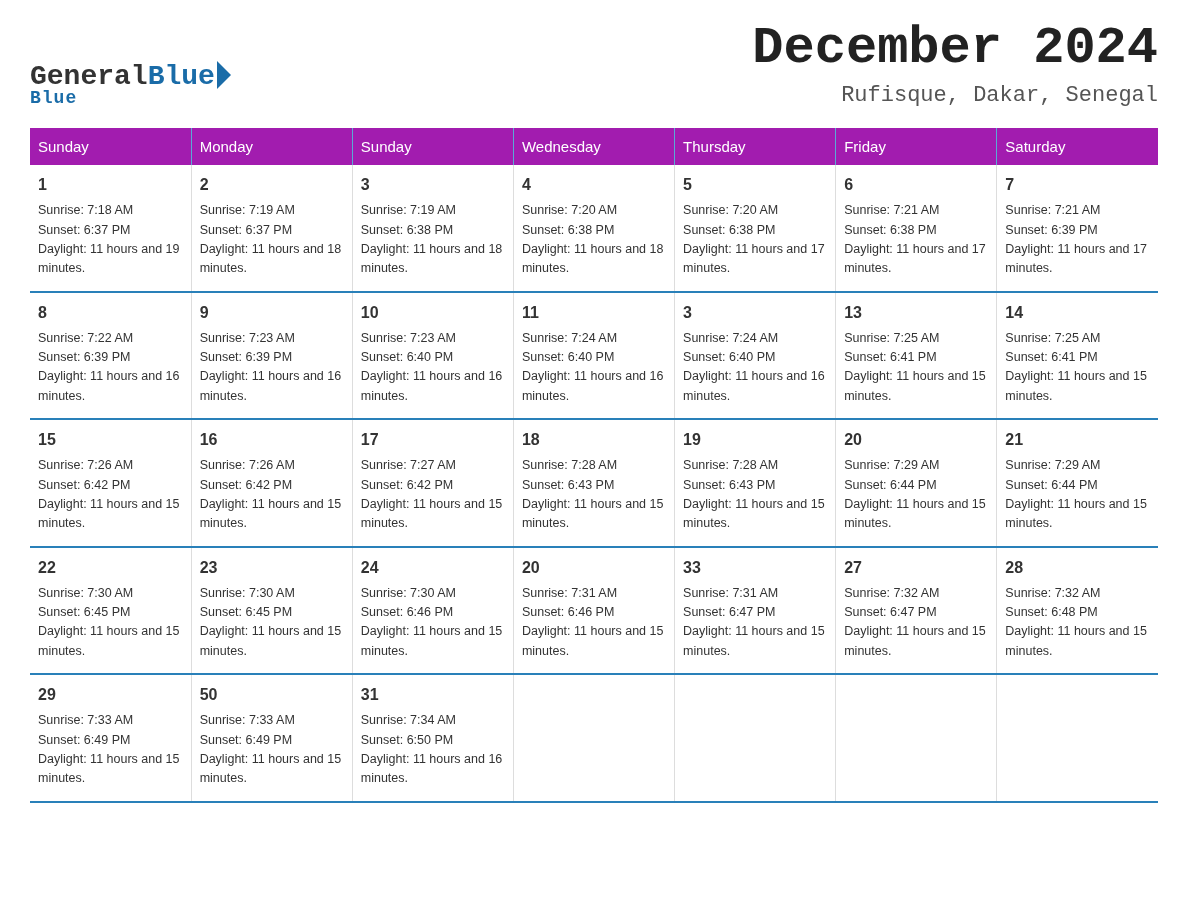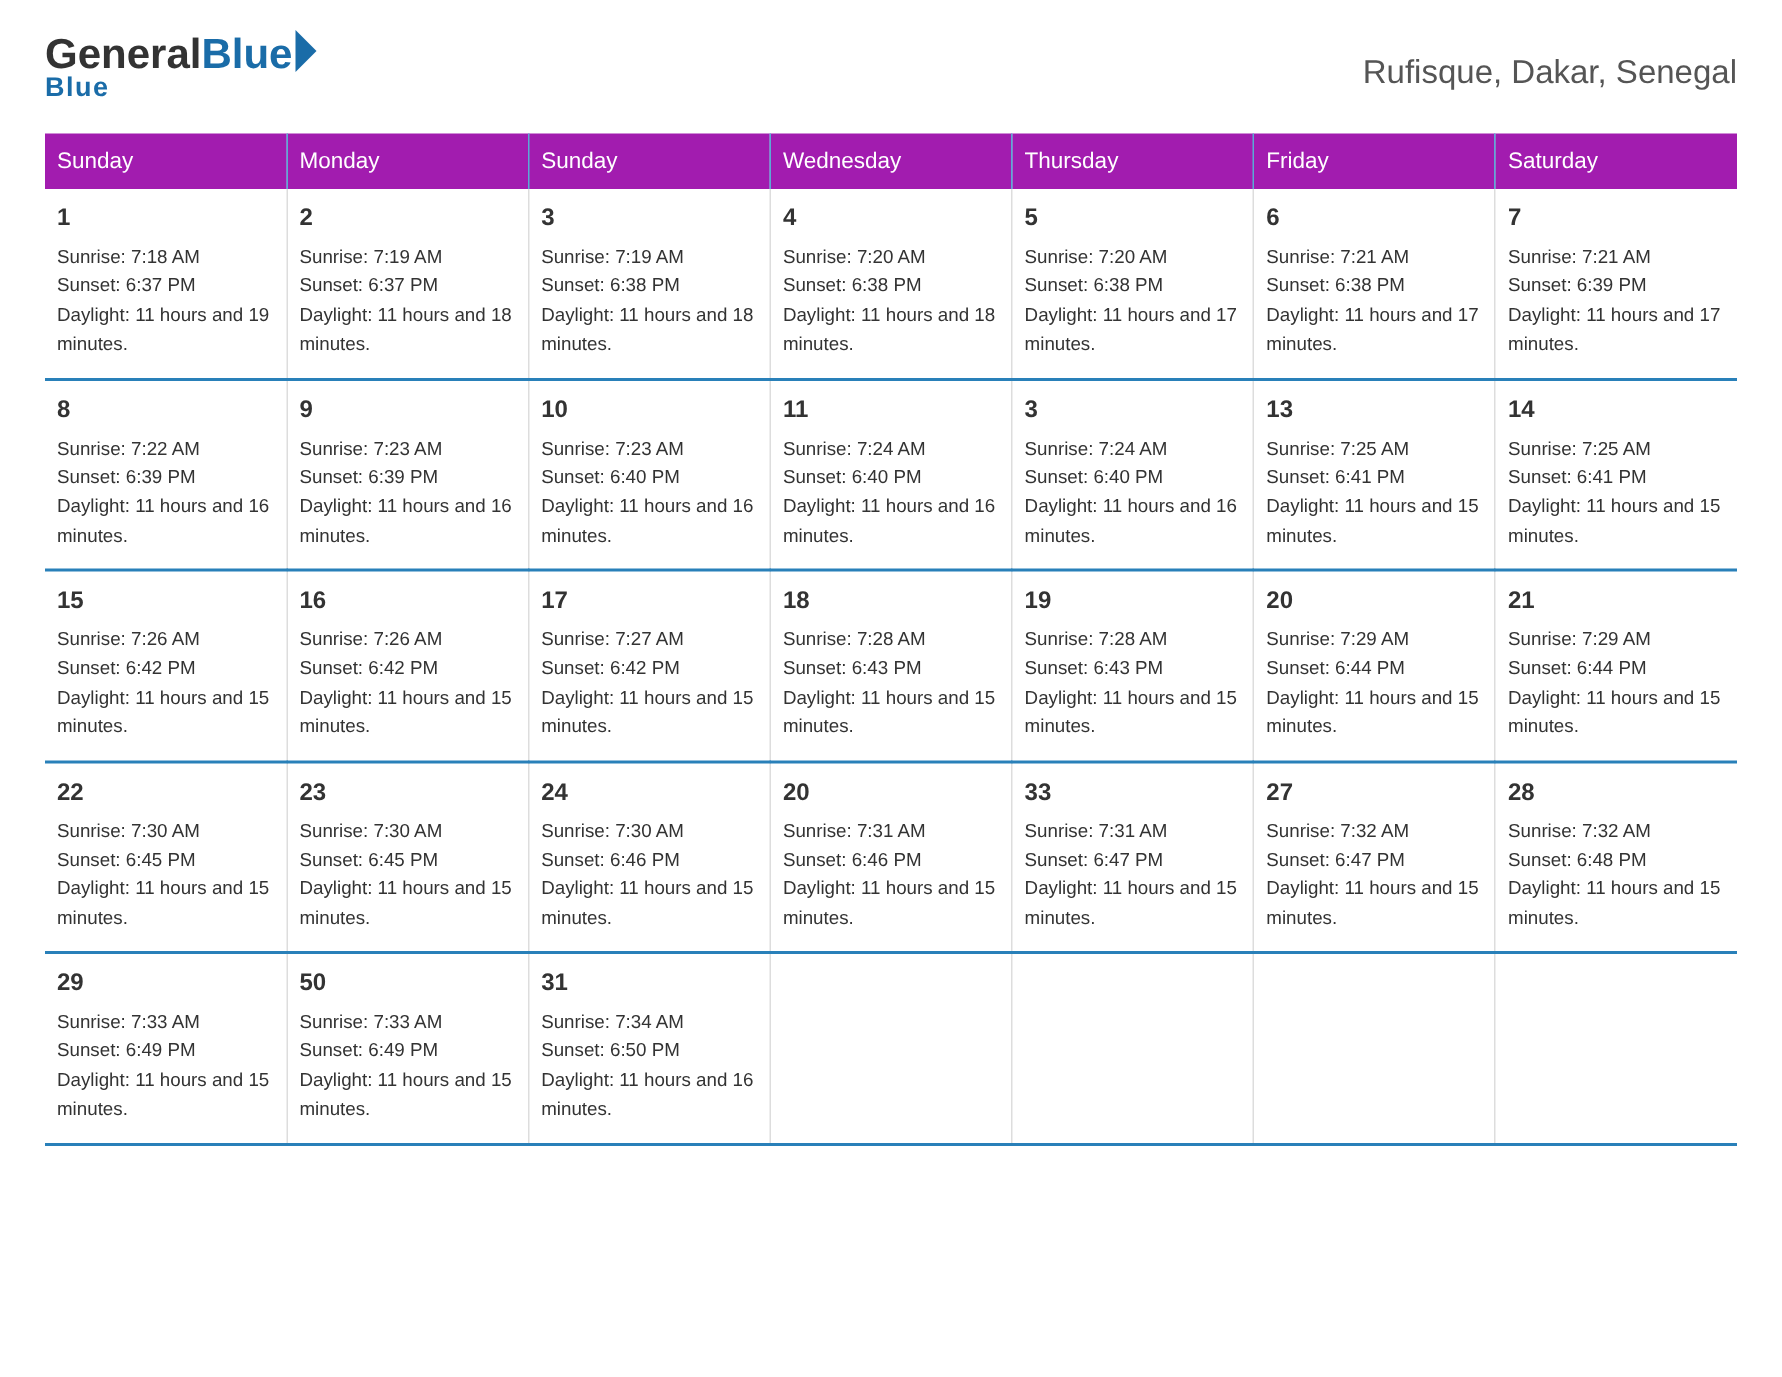--- a/index.html
+++ b/index.html
@@ -6,22 +6,23 @@
     body {
       font-family: Arial, sans-serif;
       background: #fff;
       width: 1188px;
       min-height: 918px;
       padding: 20px 30px;
     }
     .header {
       display: flex;
       justify-content: space-between;
-      align-items: center;
+      align-items: flex-end;
       margin-bottom: 20px;
+      font-family: Liberation Mono, monospace;
     }
     .logo {
       display: flex;
       flex-direction: column;
       align-items: flex-start;
     }
     .logo-text {
       display: flex;
       align-items: center;
       font-size: 28px;
@@ -118,20 +119,21 @@
 <div class="header">
   <div class="logo">
     <div class="logo-text">
       <span class="logo-general">General</span>
       <span class="logo-blue">Blue</span>
       <div class="logo-triangle"></div>
     </div>
     <div class="logo-underline">Blue</div>
   </div>
   <div class="title-section">
+    <div class="month-title">December 2024</div>
     <div class="location">Rufisque, Dakar, Senegal</div>
   </div>
 </div>
 
 <table>
   <thead>
     <tr>
 
     <th>Sunday</th>
         <th>Monday</th>

